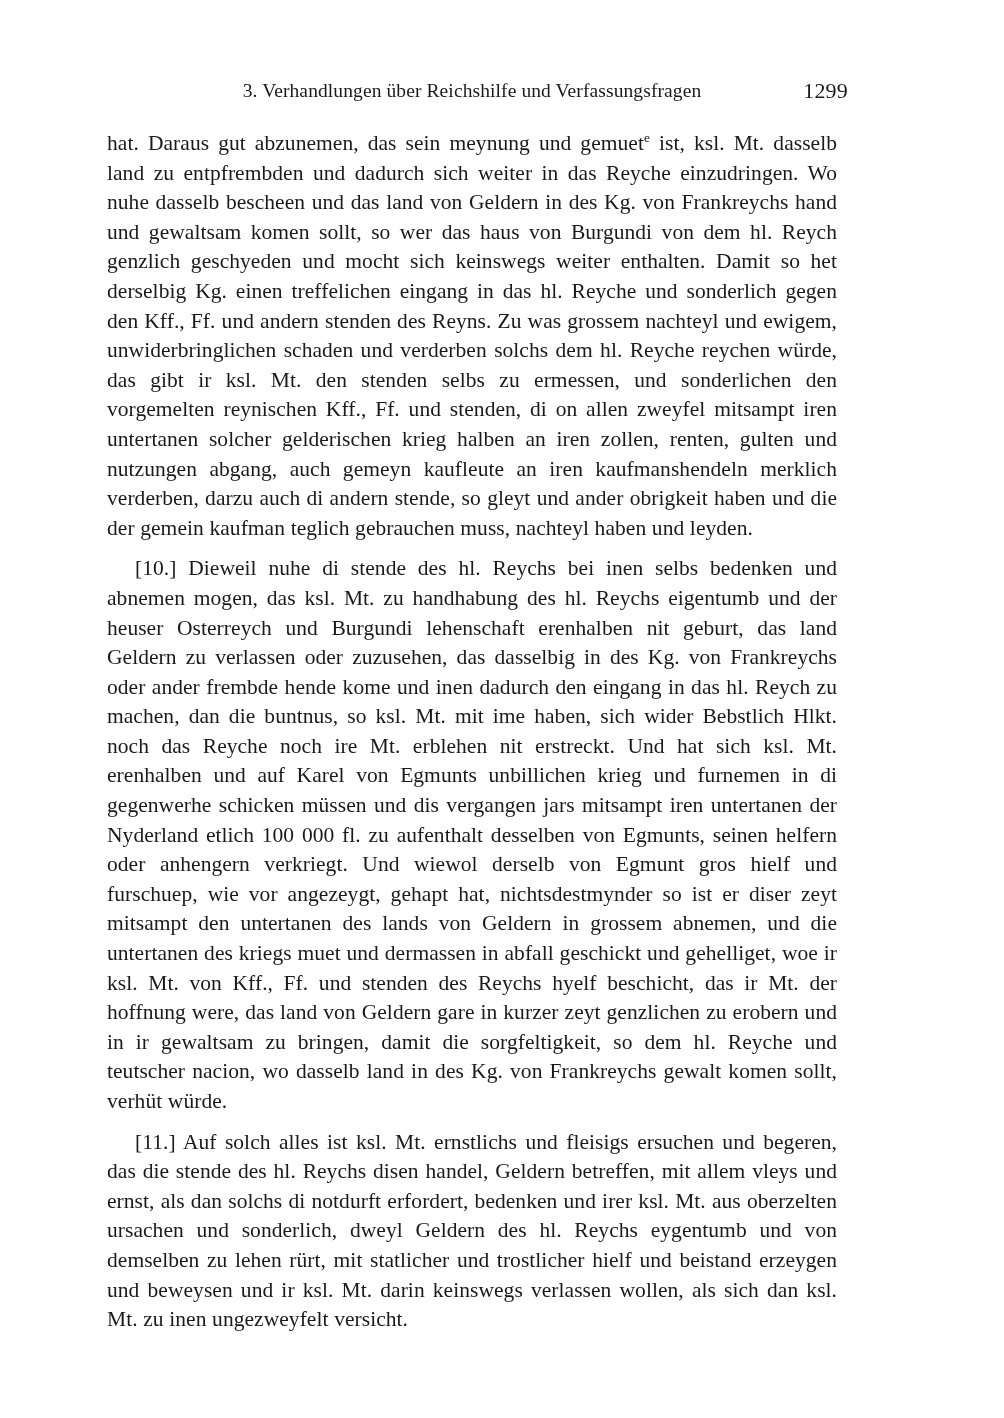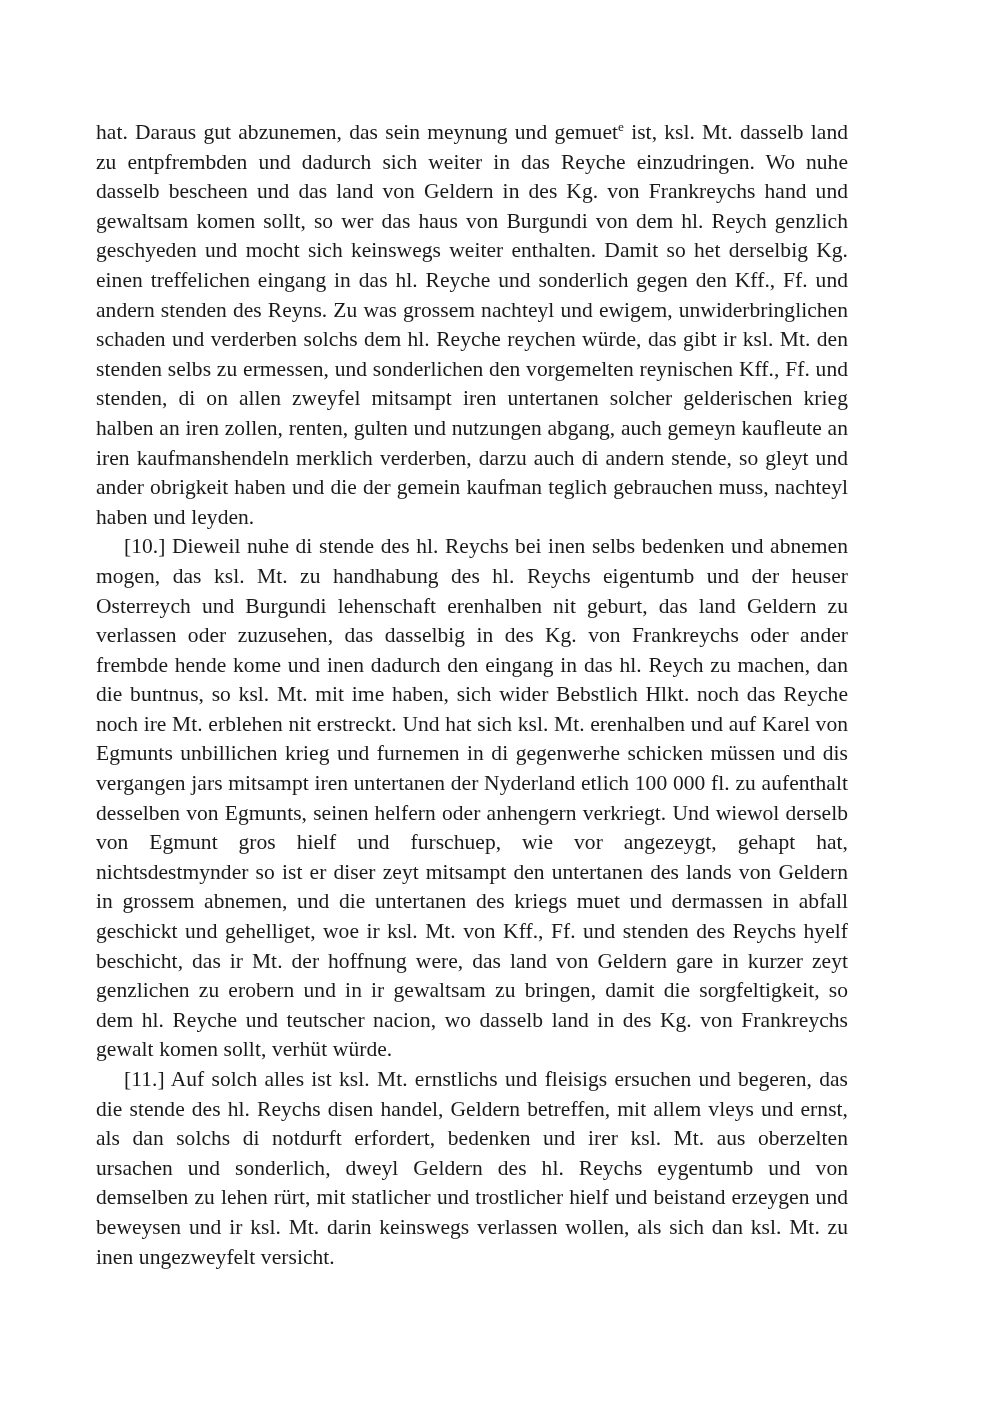--- a/index.html
+++ b/index.html
@@ -51,21 +51,21 @@
 
   
   .textblock {
     position: absolute;
     left: 96px;
     top: 118px;
     width: 752px;
   }
 
   .para {
-    margin: 0;
+    margin: 11px;
     text-align: justify;
     text-justify: inter-word;
     font-size: 21.5px;
     line-height: 29.6px;
     letter-spacing: 0.05px;
     word-spacing: 0.2px;
     hyphens: none;
     -webkit-hyphens: none;
   }
 
@@ -115,20 +115,24 @@
 
   .footnote .siglum {
     font-style: italic;
   }
 </style>
 </head>
 <body>
 
 <div class="page">
 
+  <div class="running-head">
+    <span class="running-head-title">3. Verhandlungen über Reichshilfe und Verfassungsfragen</span>
+    <span class="folio">1299</span>
+  </div>
 
   <div class="textblock">
 
     <p class="para"><span>hat. Daraus gut abzunemen, das sein meynung und gemuet</span><sup class="fn-ref">e</sup><span> ist, ksl. Mt. dasselb land zu entpfrembden und dadurch sich weiter in das Reyche einzudringen. Wo nuhe dasselb bescheen und das land von Geldern in des Kg. von Frankreychs hand und gewaltsam komen sollt, so wer das haus von Burgundi von dem hl. Reych genzlich geschyeden und mocht sich keinswegs weiter enthalten. Damit so het derselbig Kg. einen treffelichen eingang in das hl. Reyche und sonderlich gegen den Kff., Ff. und andern stenden des Reyns. Zu was grossem nachteyl und ewigem, unwiderbringlichen schaden und verderben solchs dem hl. Reyche reychen würde, das gibt ir ksl. Mt. den stenden selbs zu ermessen, und sonderlichen den vorgemelten reynischen Kff., Ff. und stenden, di on allen zweyfel mitsampt iren untertanen solcher gelderischen krieg halben an iren zollen, renten, gulten und nutzungen abgang, auch gemeyn kaufleute an iren kaufmanshendeln merklich verderben, darzu auch di andern stende, so gleyt und ander obrigkeit haben und die der gemein kaufman teglich gebrauchen muss, nachteyl haben und leyden.</span></p>
 
     <p class="para indented"><span class="marker">[10.]</span><span> Dieweil nuhe di stende des hl. Reychs bei inen selbs bedenken und abnemen mogen, das ksl. Mt. zu handhabung des hl. Reychs eigentumb und der heuser Osterreych und Burgundi lehenschaft erenhalben nit geburt, das land Geldern zu verlassen oder zuzusehen, das dasselbig in des Kg. von Frankreychs oder ander frembde hende kome und inen dadurch den eingang in das hl. Reych zu machen, dan die buntnus, so ksl. Mt. mit ime haben, sich wider Bebstlich Hlkt. noch das Reyche noch ire Mt. erblehen nit erstreckt. Und hat sich ksl. Mt. erenhalben und auf Karel von Egmunts unbillichen krieg und furnemen in di gegenwerhe schicken müssen und dis vergangen jars mitsampt iren untertanen der Nyderland etlich 100 000 fl. zu aufenthalt desselben von Egmunts, seinen helfern oder anhengern verkriegt. Und wiewol derselb von Egmunt gros hielf und furschuep, wie vor angezeygt, gehapt hat, nichtsdestmynder so ist er diser zeyt mitsampt den untertanen des lands von Geldern in grossem abnemen, und die untertanen des kriegs muet und dermassen in abfall geschickt und gehelliget, woe ir ksl. Mt. von Kff., Ff. und stenden des Reychs hyelf beschicht, das ir Mt. der hoffnung were, das land von Geldern gare in kurzer zeyt genzlichen zu erobern und in ir gewaltsam zu bringen, damit die sorgfeltigkeit, so dem hl. Reyche und teutscher nacion, wo dasselb land in des Kg. von Frankreychs gewalt komen sollt, verhüt würde.</span></p>
 
     <p class="para indented"><span class="marker">[11.]</span><span> Auf solch alles ist ksl. Mt. ernstlichs und fleisigs ersuchen und begeren, das die stende des hl. Reychs disen handel, Geldern betreffen, mit allem vleys und ernst, als dan solchs di notdurft erfordert, bedenken und irer ksl. Mt. aus oberzelten ursachen und sonderlich, dweyl Geldern des hl. Reychs eygentumb und von demselben zu lehen rürt, mit statlicher und trostlicher hielf und beistand erzeygen und beweysen und ir ksl. Mt. darin keinswegs verlassen wollen, als sich dan ksl. Mt. zu inen ungezweyfelt versicht.</span></p>
 
   </div>

